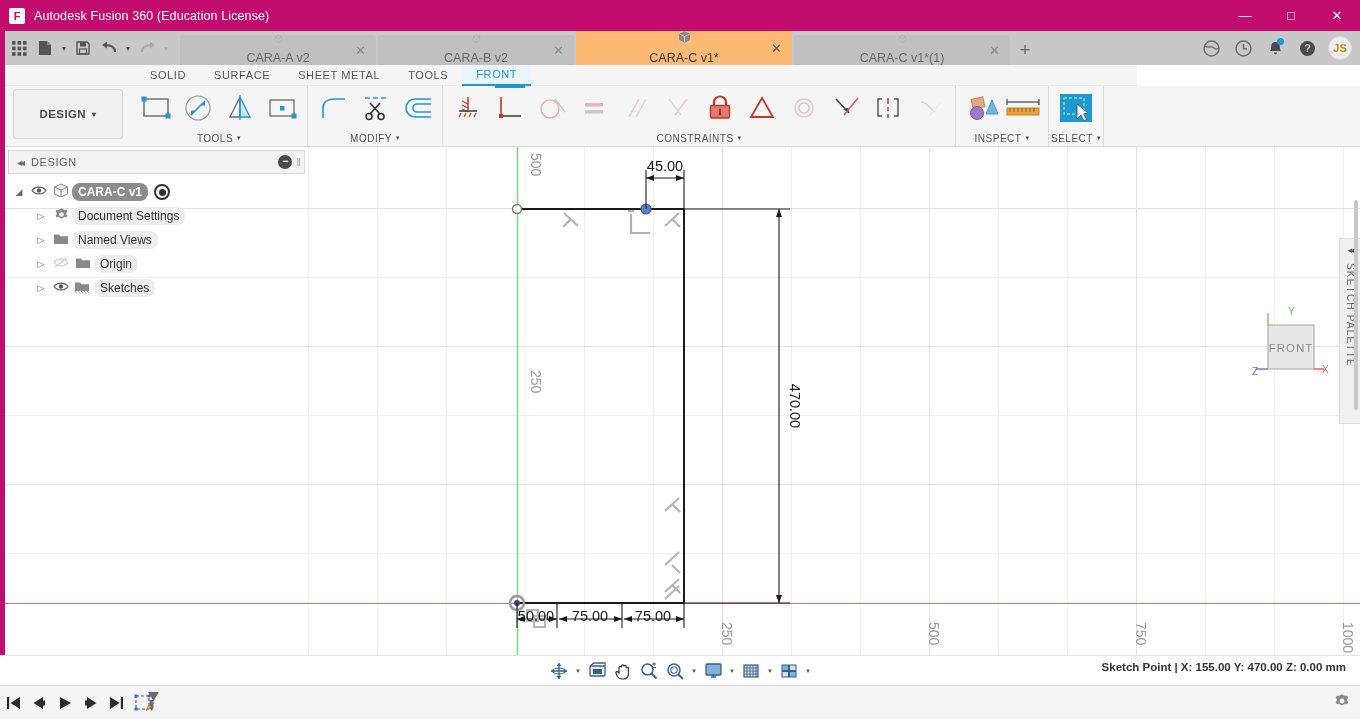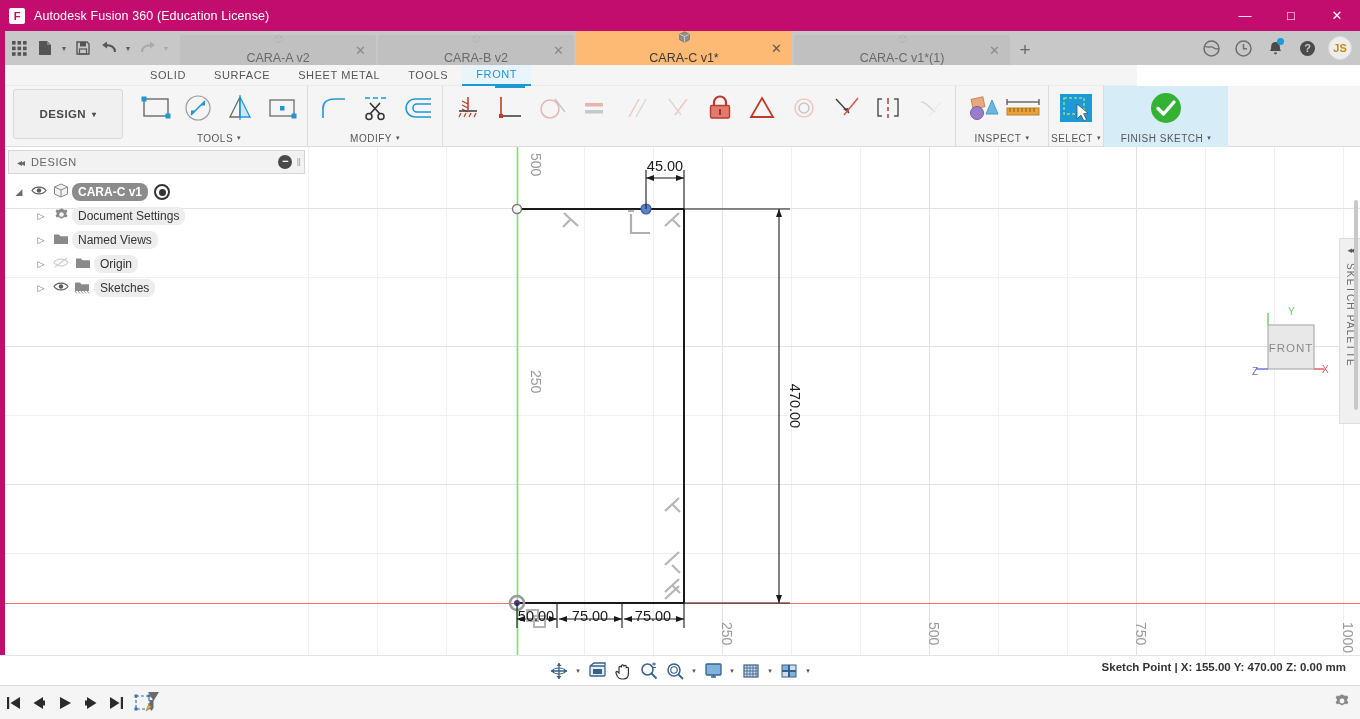--- a/index.html
+++ b/index.html
@@ -486,20 +486,24 @@
             <path d="M17 4 V10 M17 13 V17 M17 20 V24" stroke="#c0392b" stroke-width="1.5"></path>
           </svg>
         </div>
         <div class="ricon">
           <svg width="34" height="28" viewBox="0 0 34 28">
             <path d="M8 8 C14 8 16 14 22 18" fill="none" stroke="#d8d8d8" stroke-width="1.6"></path>
             <path d="M16 22 L28 8" stroke="#ececec" stroke-width="1.5"></path>
           </svg>
         </div>
       </div>
+      <div class="rlabel">
+        <span>CONSTRAINTS</span>
+        <span class="car">▾</span>
+      </div>
     </div>
 
     <div class="rgroup">
       <div class="ricons">
         <div class="ricon">
           <svg width="38" height="28" viewBox="0 0 38 28">
             <rect x="10" y="4" width="12" height="10" fill="#e8a87c" stroke="#c98a5a" transform="rotate(-12 16 9)"></rect>
             <path d="M24 20 L30 6 L36 20 Z" fill="#6cb6e0" stroke="#4a9ccc"></path>
             <circle cx="15" cy="19" r="6.5" fill="#9a7cc8" stroke="#7a5ca8"></circle>
           </svg>
@@ -537,34 +541,20 @@
             <path d="M20 12 L20 27 L24 23 L27 29 L29.5 27.5 L26.5 21.8 L31 21 Z" fill="#fff" stroke="#4a4a4a" stroke-width="0.8"></path>
           </svg>
         </div>
       </div>
       <div class="rlabel">
         <span>SELECT</span>
         <span class="car">▾</span>
       </div>
     </div>
 
-    <div class="rgroup nodiv finish-group" style="width:124px">
-      <div class="ricons" style="justify-content:center">
-        <div class="ricon">
-          <svg width="36" height="36" viewBox="0 0 36 36">
-            <circle cx="18" cy="18" r="15" fill="#35b234"></circle>
-            <path d="M10 18.5 L15.5 24 L26 12" fill="none" stroke="#fff" stroke-width="3.4" stroke-linecap="round" stroke-linejoin="round"></path>
-          </svg>
-        </div>
-      </div>
-      <div class="rlabel">
-        <span>FINISH SKETCH</span>
-        <span class="car">▾</span>
-      </div>
-    </div>
   </div>
 
   <div class="canvas">
     <svg width="1360" height="508" viewBox="0 0 1360 508">
 
       <g stroke="#f0f0f0" stroke-width="1">
         <path d="M0 61.5 H1360"></path>
           <path d="M0 130.5 H1360"></path>
           <path d="M0 199.5 H1360"></path>
         <path d="M0 268.5 H1360"></path>

